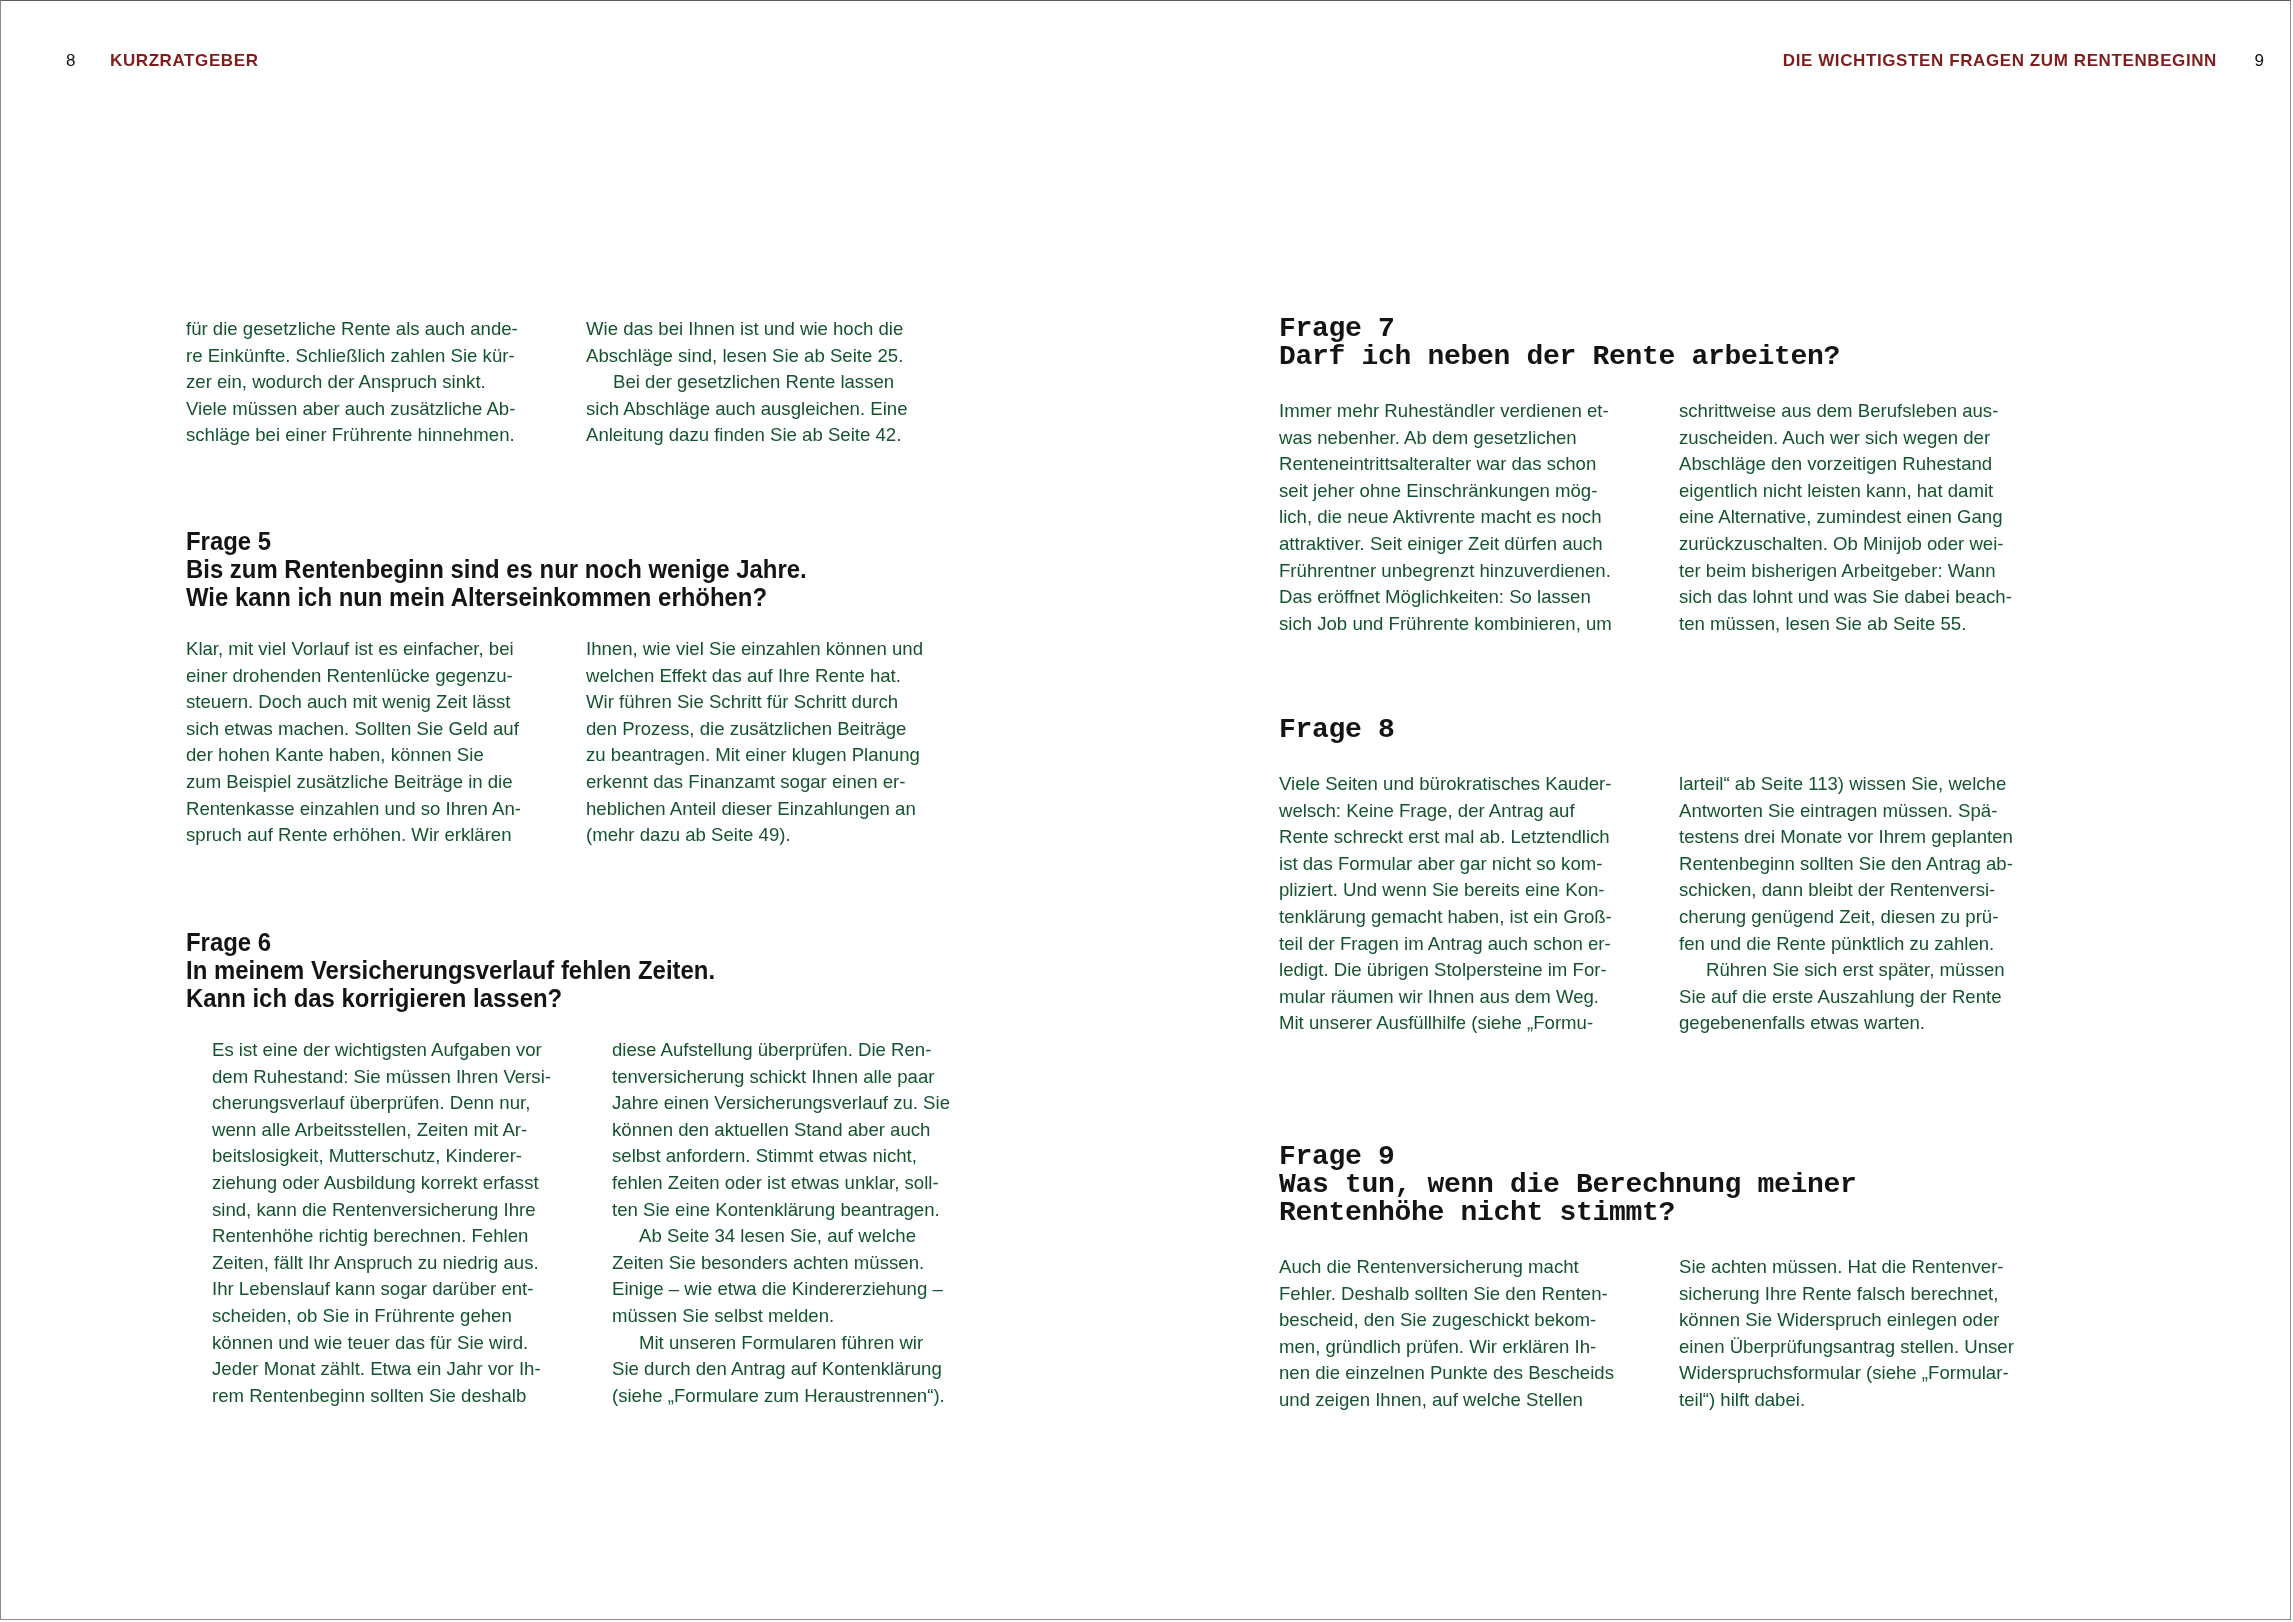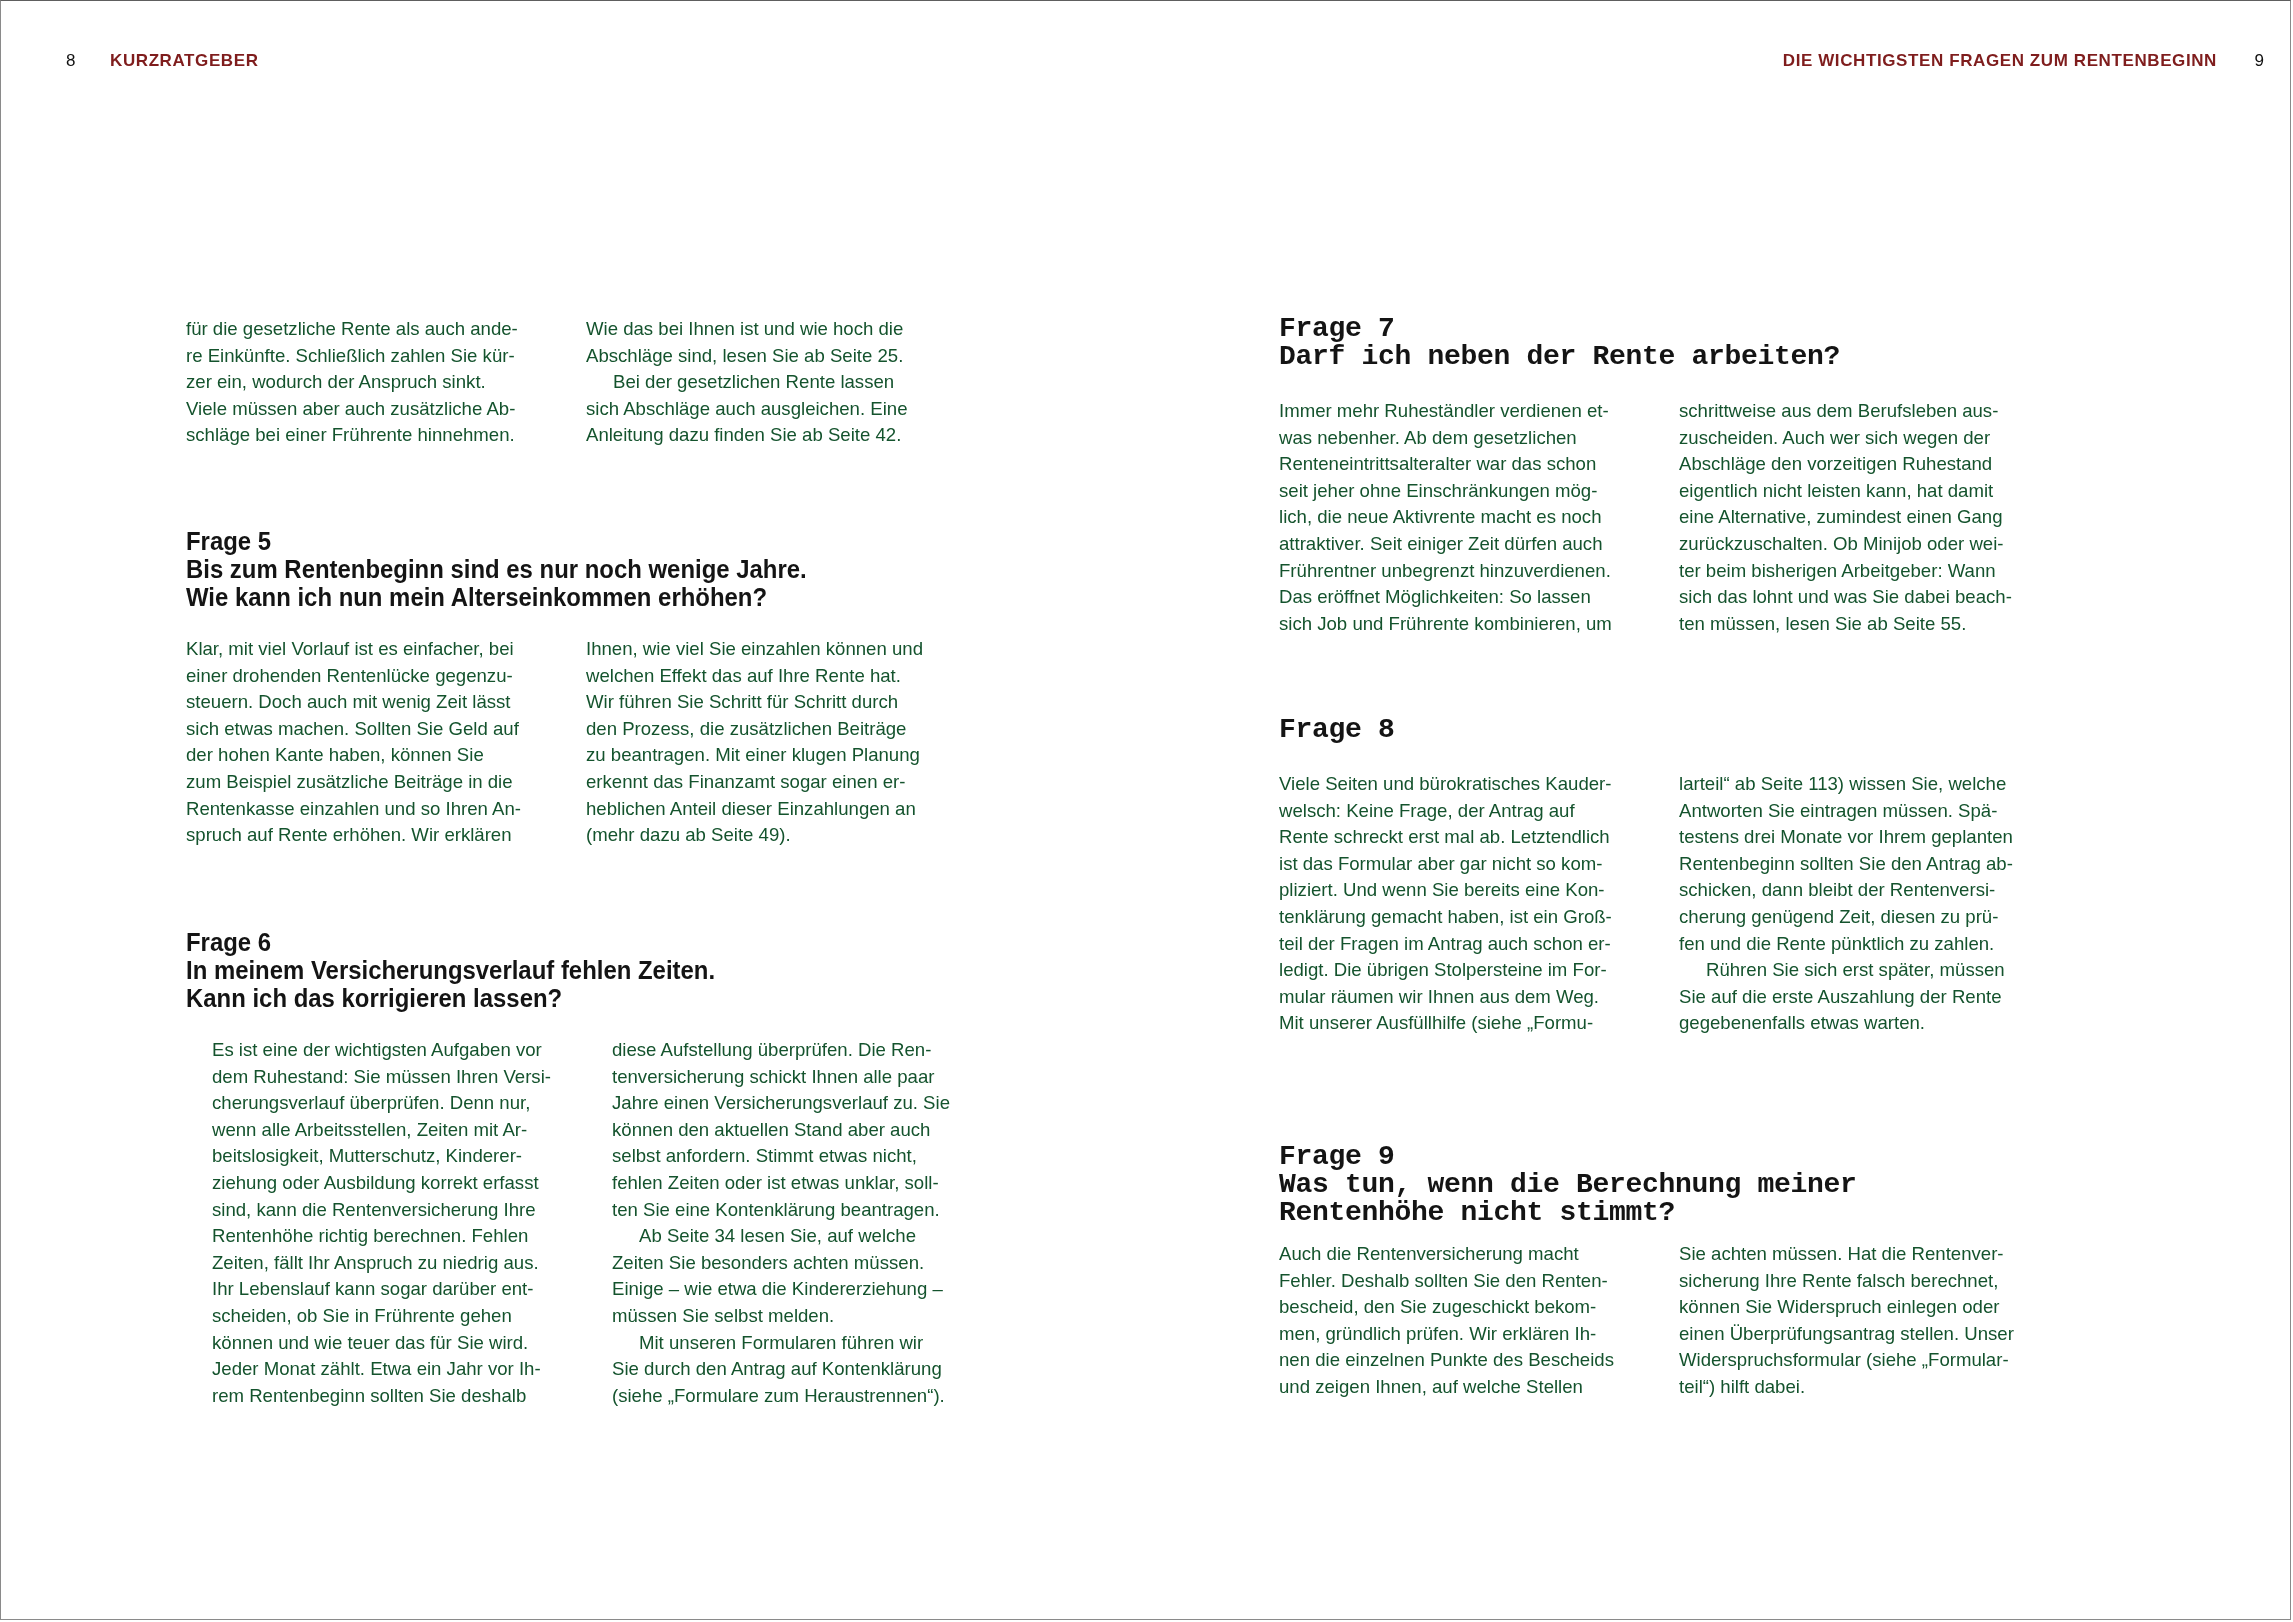--- a/index.html
+++ b/index.html
@@ -212,21 +212,21 @@
         </div>
       </div>
     </div>
 
     <div class="section" style="left:132px; top:1142px;">
       <h2 class="q-head">
         <span class="line">Frage 9</span>
         <span class="line">Was tun, wenn die Berechnung meiner</span>
         <span class="line">Rentenhöhe nicht stimmt?</span>
       </h2>
-      <div class="cols" style="margin-top:14px;">
+      <div class="cols" style="margin-top:27px;">
         <div class="col">
           <span class="line">Auch die Rentenversicherung macht</span>
           <span class="line">Fehler. Deshalb sollten Sie den Renten-</span>
           <span class="line">bescheid, den Sie zugeschickt bekom-</span>
           <span class="line">men, gründlich prüfen. Wir erklären Ih-</span>
           <span class="line">nen die einzelnen Punkte des Bescheids</span>
           <span class="line">und zeigen Ihnen, auf welche Stellen</span>
         </div>
         <div class="col">
           <span class="line">Sie achten müssen. Hat die Rentenver-</span>

